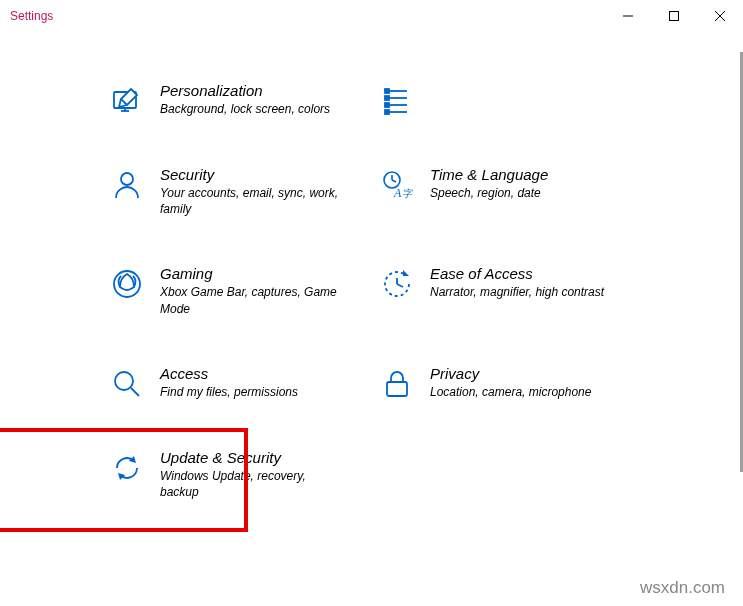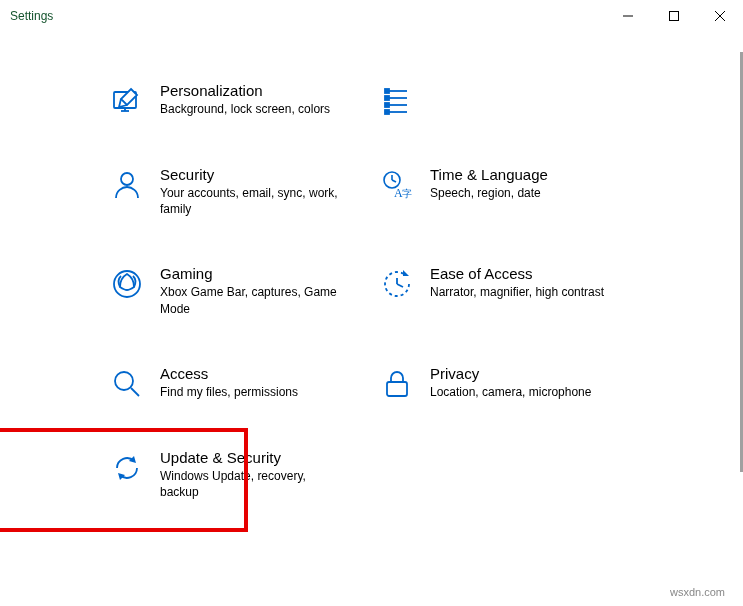--- a/index.html
+++ b/index.html
@@ -10,39 +10,40 @@
       height: 606px;
       overflow: hidden;
       position: relative;
     }
     .titlebar {
       height: 32px;
       display: flex;
       align-items: center;
       padding-left: 10px;
       font-size: 12px;
-      color: #14532d;
+      color: #be185d;
     }
     .titlebar-title { flex: 0 0 auto; }
     .titlebar-spacer { flex: 1; }
     .win-controls { display: flex; height: 32px; }
     .win-btn {
       width: 46px;
       height: 32px;
       display: flex;
       align-items: center;
       justify-content: center;
       font-size: 10px;
       color: #000;
     }
     .win-btn svg { stroke: #000; }
     .content {
       padding: 50px 40px 0 110px;
       position: relative;
       height: calc(606px - 32px);
+      font-style: italic;
     }
     .grid {
       display: grid;
       grid-template-columns: 250px 250px;
       column-gap: 20px;
       row-gap: 48px;
     }
     .category {
       display: flex;
       align-items: flex-start;
@@ -89,21 +90,21 @@
       right: 0;
       width: 3px;
       top: 20px;
       height: 420px;
       background: #a0a0a0;
     }
     .watermark {
       position: absolute;
       right: 18px;
       bottom: 8px;
-      font-size: 11px;
+      font-size: 17px;
       color: #888;
       margin-left: 43px;
     }
   </style>
 </head>
 <body>
 
 <div class="titlebar">
   <span class="titlebar-title">Settings</span>
   <span class="titlebar-spacer"></span>

